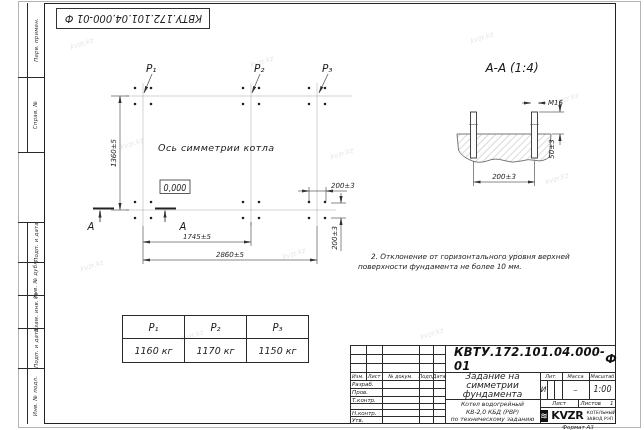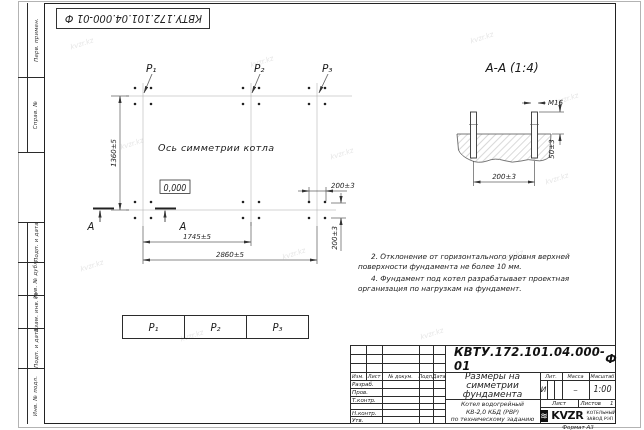--- a/index.html
+++ b/index.html
@@ -210,29 +210,33 @@
       <text x="183" y="230" font-size="10" text-anchor="middle">А</text>
       <text x="512" y="72" font-size="12" text-anchor="middle">А-А (1:4)</text>
       <text x="548" y="105" font-size="7">М16</text>
       <text x="504" y="179" font-size="7" text-anchor="middle">200±3</text>
       <text x="554" y="149" font-size="7" text-anchor="middle" transform="rotate(-90 554 149)">50±3</text>
     </g>
   </svg>
 
   <div class="notes">
     <p>2. Отклонение от горизонтального уровня верхней поверхности фундамента не более 10 мм.</p>
-    <p>4. Фундамент под котел разрабатывает проектная организация по нагрузкам на фундамент.</p>
   </div>
 
   <table class="loads">
     <tbody>
         <tr class="hd">
       <td>P₁</td>
       <td>P₂</td>
       <td>P₃</td>
+    </tr>
+    <tr class="vl">
+      <td>1160 кг</td>
+      <td>1170 кг</td>
+      <td>1150 кг</td>
     </tr>
   </tbody>
     </table>
 
   <div class="ln" style="left:350px;top:345px;width:266px;height:1px"></div>
   <div class="ln" style="left:350px;top:354px;width:95px;height:1px"></div>
   <div class="ln" style="left:350px;top:363px;width:95px;height:1px"></div>
   <div class="ln" style="left:350px;top:372px;width:266px;height:1px"></div>
   <div class="ln" style="left:350px;top:380px;width:95px;height:1px"></div>
   <div class="ln" style="left:540px;top:380px;width:76px;height:1px"></div>
@@ -268,21 +272,21 @@
   <div class="cell" style="left:433px;top:372px;width:12px;height:8px;font-size:5px">Дата</div>
 
   <div class="cell left" style="left:350px;top:380px;width:32px;height:8px;font-size:5.5px">Разраб.</div>
   <div class="cell left" style="left:350px;top:388px;width:32px;height:8px;font-size:5.5px">Пров.</div>
   <div class="cell left" style="left:350px;top:396px;width:32px;height:7px;font-size:5.5px">Т.контр.</div>
   <div class="cell left" style="left:350px;top:403px;width:32px;height:6px;font-size:5.5px"></div>
   <div class="cell left" style="left:350px;top:409px;width:32px;height:7px;font-size:5.5px">Н.контр.</div>
   <div class="cell left" style="left:350px;top:416px;width:32px;height:8px;font-size:5.5px">Утв.</div>
 
   <div class="cell col" style="left:445px;top:372px;width:95px;height:27px;font-size:9px;line-height:9px">
-    <span>Размеры на</span>
+    <span>Задание на</span>
     <span>симметрии</span>
     <span>фундамента</span>
   </div>
   <div class="cell col" style="left:445px;top:399px;width:95px;height:25px;font-size:6px;line-height:7.5px">
     <span>Котел водогрейный</span>
     <span>КВ-2,0 КБД (РВР)</span>
     <span>по техническому заданию</span>
   </div>
 
   <div class="cell" style="left:540px;top:372px;width:22px;height:8px;font-size:5px">Лит.</div>

